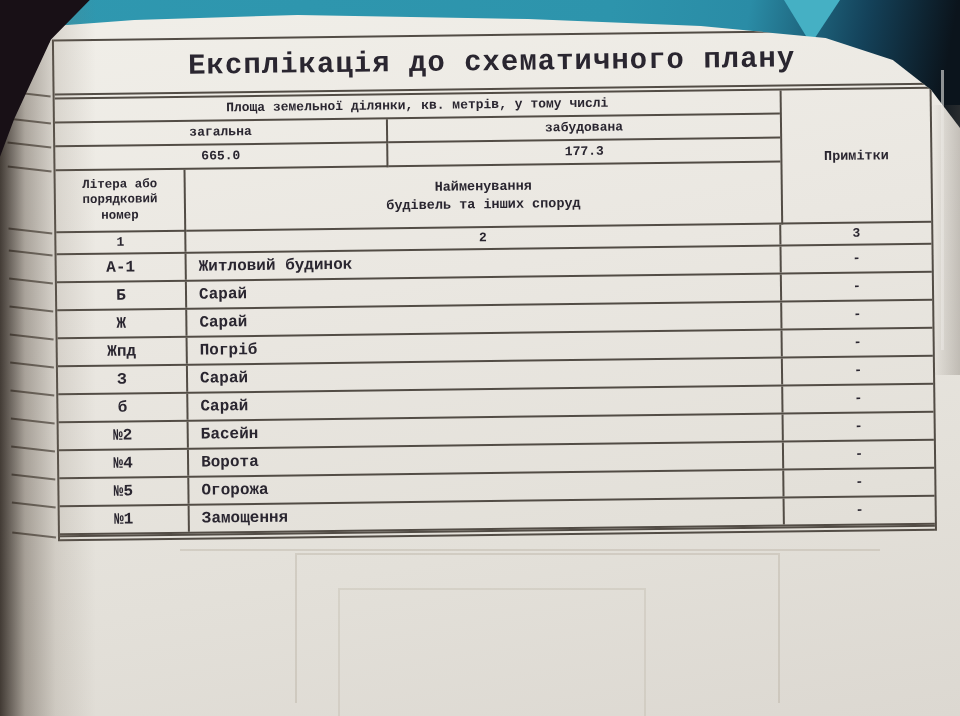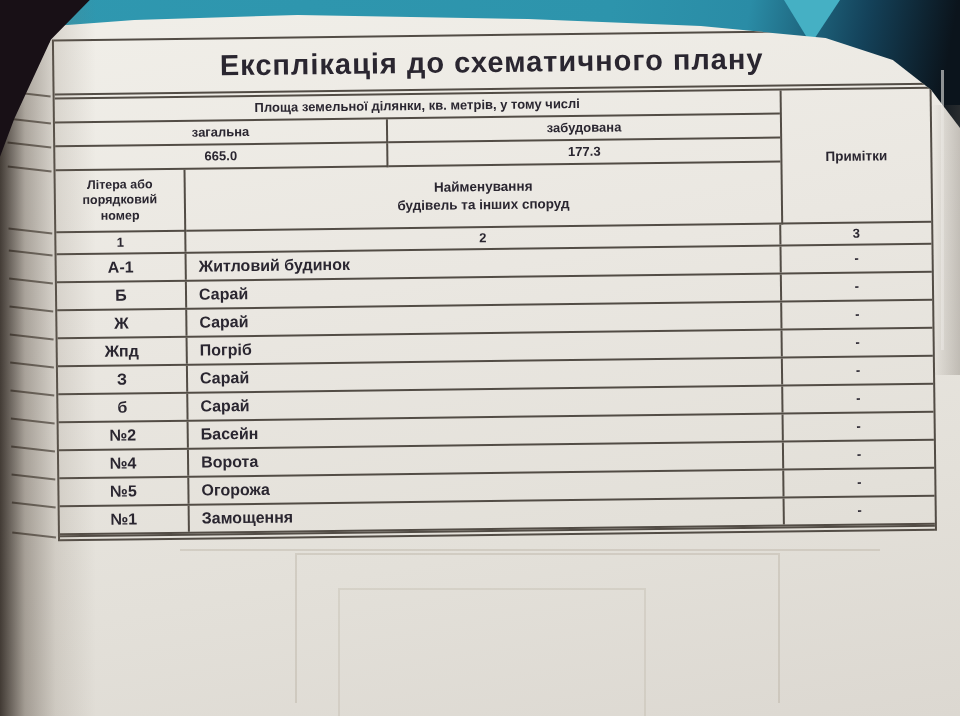--- a/index.html
+++ b/index.html
@@ -1,18 +1,18 @@
 <!DOCTYPE html>
 <html><head>
 <meta charset="utf-8">
 <style>
   * { margin:0; padding:0; box-sizing:border-box; }
   html,body { width:960px; height:716px; overflow:hidden; background:#0b141c; }
   .stage { position:relative; width:960px; height:716px;
-           font-family:Liberation Sans, sans-serif; }
+           font-family:Liberation Mono, monospace; }
 
   
   .backdrop { position:absolute; left:0; top:0; width:960px; height:160px;
               background:linear-gradient(100deg,#2f98b0 0%,#2d94ac 62%,#2a8ca6 76%,#14425a 88%,#0b141c 97%); }
   .fold-highlight { position:absolute; left:784px; top:0; width:56px; height:44px;
               background:#45b0c4; clip-path:polygon(0 0,100% 0,48% 100%); }
   .corner-tl { position:absolute; left:0; top:0; width:102px; height:165px; z-index:6;
               background:#181016; clip-path:polygon(0 0,88% 0,50% 24%,14% 72%,0 95%); }
 
   

